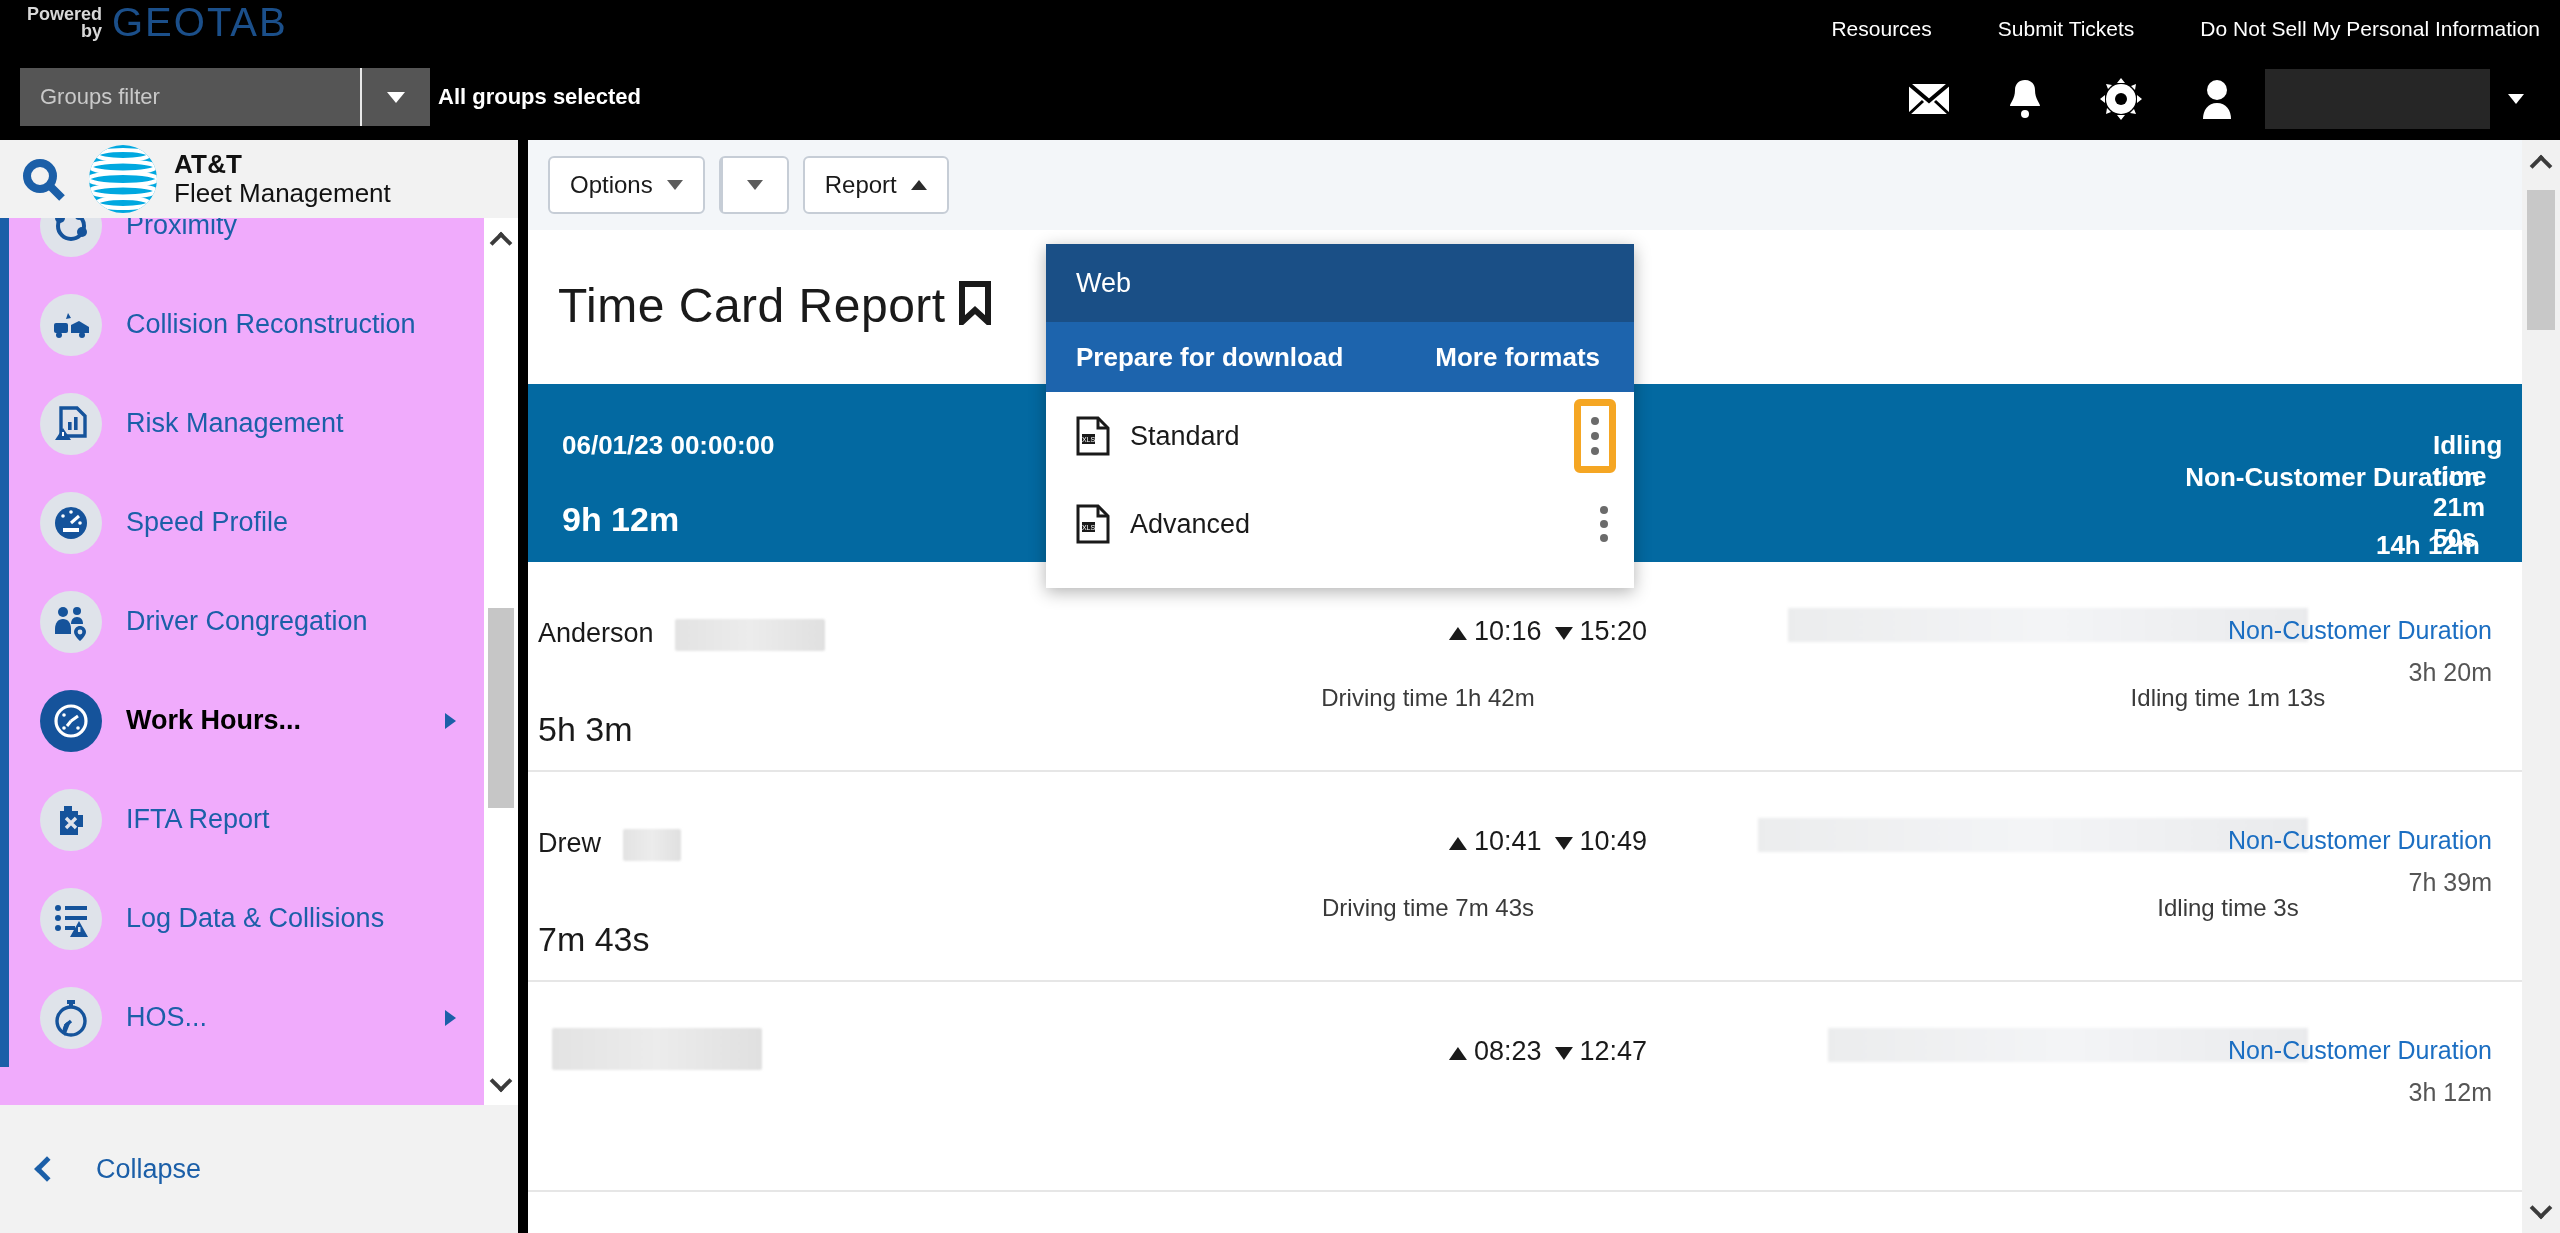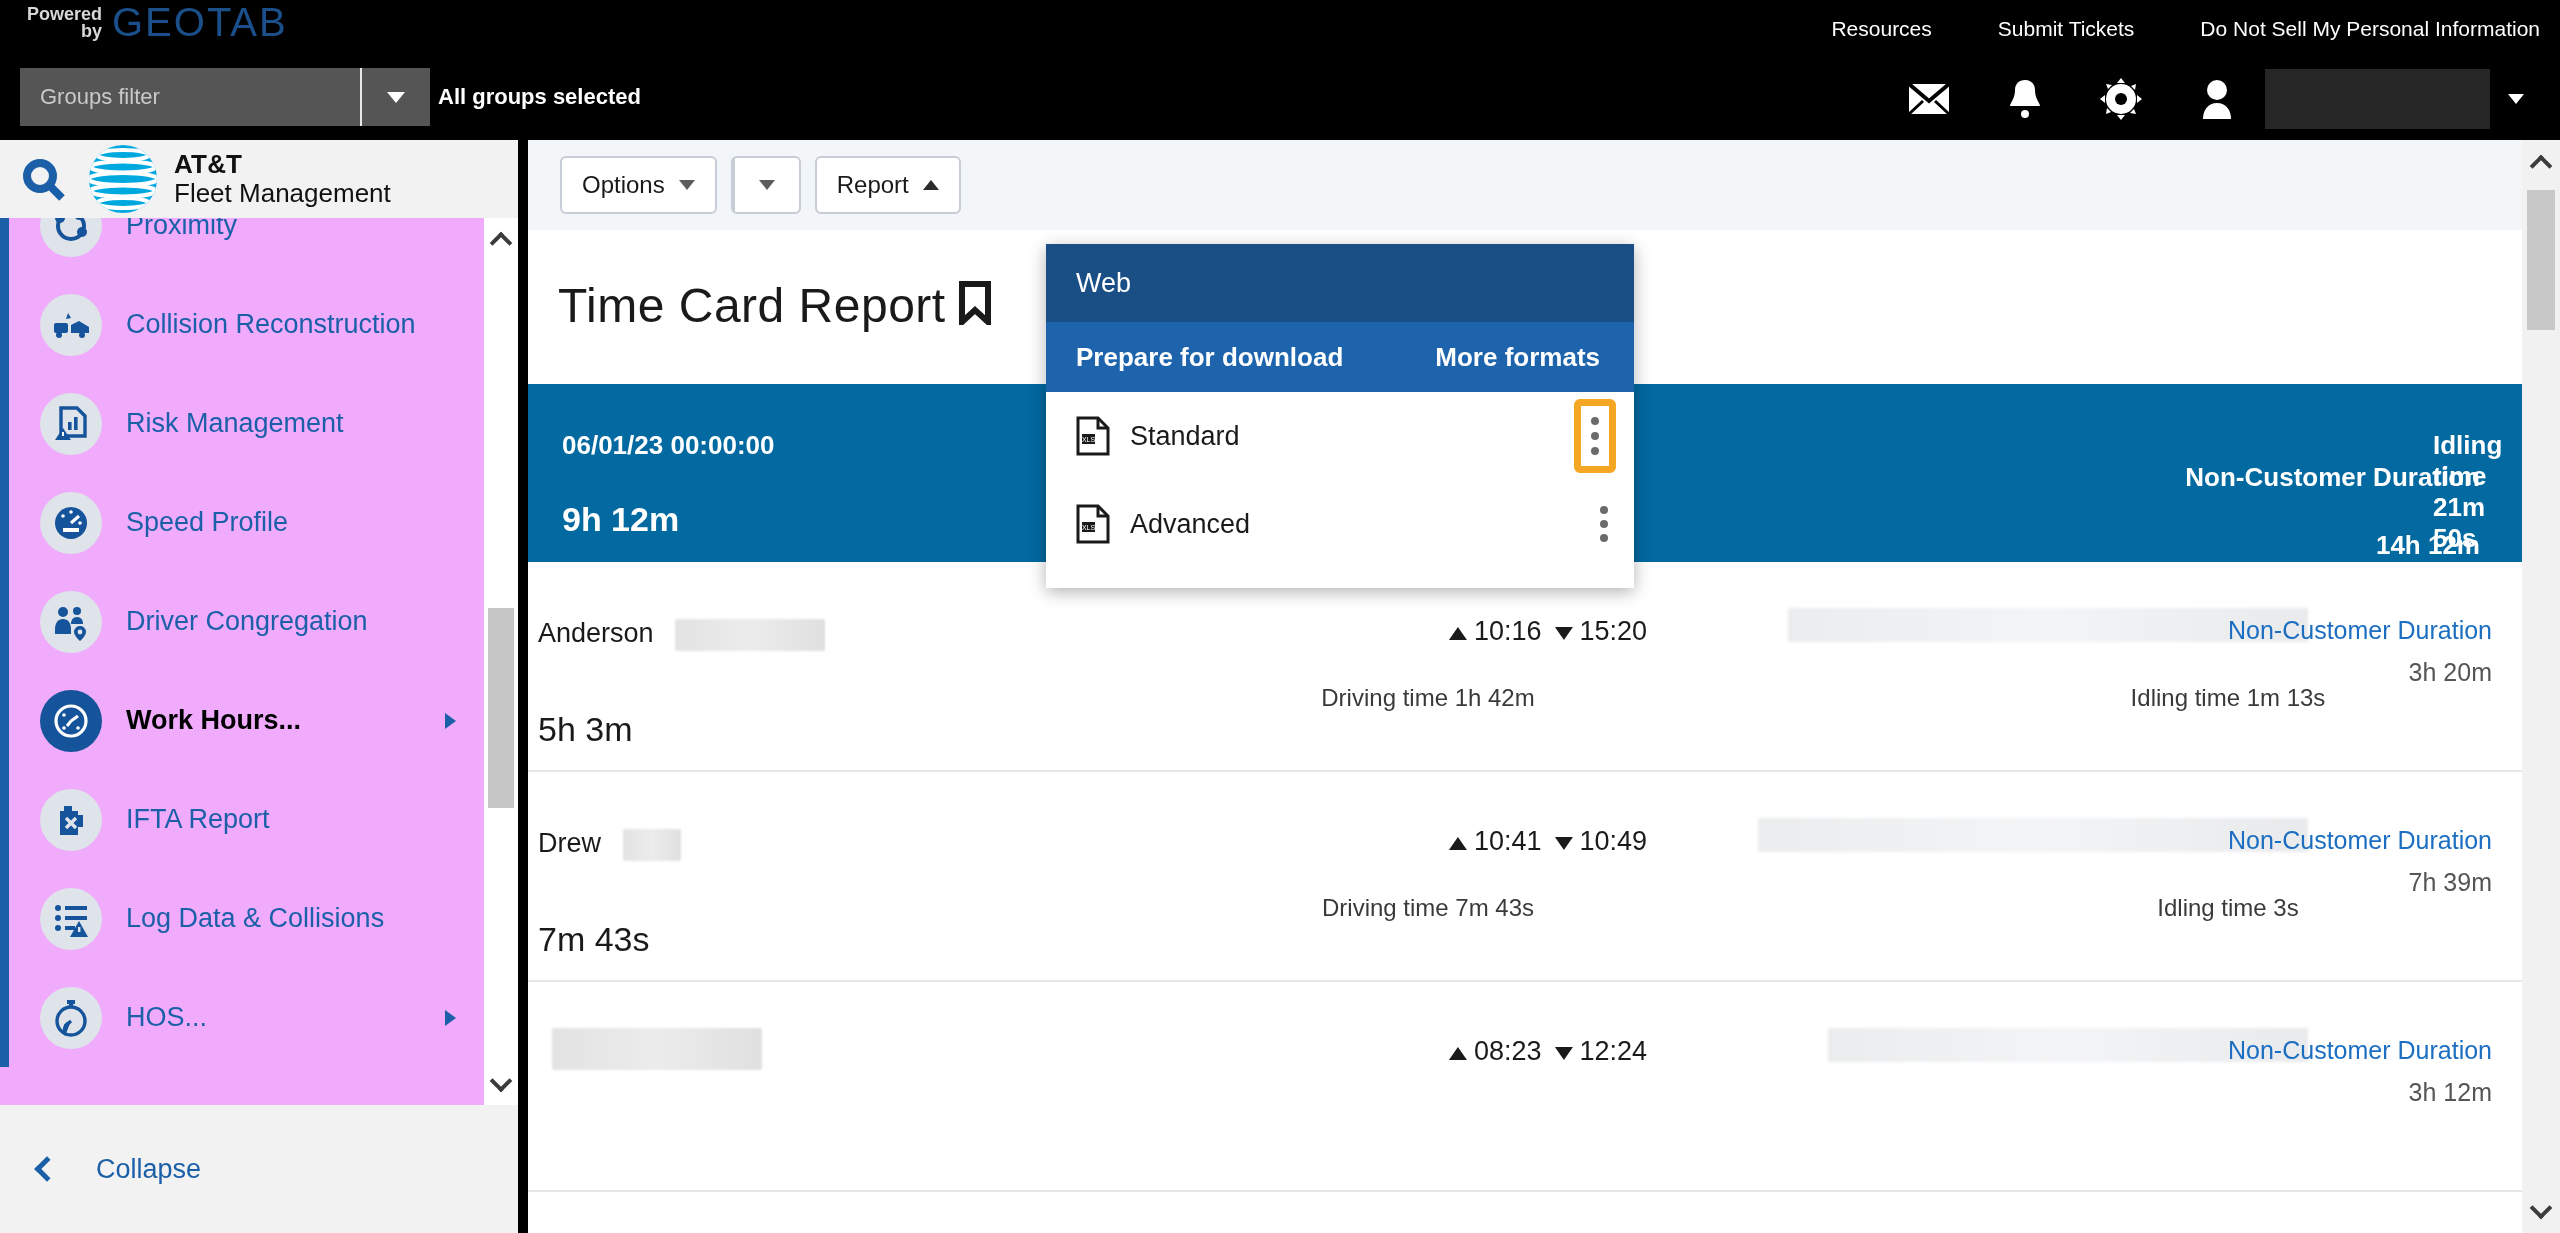--- a/index.html
+++ b/index.html
@@ -84,21 +84,21 @@
   .collapse { position: absolute; left: 0; bottom: 0; width: 518px; height: 128px;
               background: #f2f2f2; display: flex; align-items: center; padding-left: 30px; cursor: pointer; }
   .collapse .cchev { width: 18px; height: 18px; border-left: 5px solid #1b5fa8;
                      border-bottom: 5px solid #1b5fa8; transform: rotate(45deg); margin-left: 8px;}
   .collapse span { margin-left: 40px; font-size: 27px; color: #1b5fa8; }
 
   
   .main { position: absolute; left: 528px; top: 140px; width: 2032px; height: 1093px;
           background: #fff; overflow: hidden; }
   .toolbar { position: absolute; left: 0; top: 0; width: 1994px; height: 90px;
-             background: #f3f6f9; display: flex; align-items: center; padding-left: 32px; gap: 14px; }
+             background: #f3f6f9; display: flex; align-items: center; padding-left: 20px; gap: 14px; }
   .btn { height: 58px; background: #fff; border: 2px solid #c6cdd6; border-radius: 6px;
          display: flex; align-items: center; padding: 0 20px; font-size: 24px; color: #1a1a1a;
          cursor: pointer; gap: 14px; }
   .caret-dk { width: 0; height: 0; border-left: 8px solid transparent;
               border-right: 8px solid transparent; border-top: 10px solid #5c5c5c; }
   .caret-up-dk { width: 0; height: 0; border-left: 8px solid transparent;
                  border-right: 8px solid transparent; border-bottom: 10px solid #2b2b2b; }
   .split { height: 58px; background: #fff; border: 2px solid #c6cdd6; border-radius: 6px;
            display: flex; align-items: stretch; }
   .split .seg1 { display: flex; align-items: center; padding: 0 22px; gap: 16px; font-size: 24px; }
@@ -491,21 +491,21 @@
         <div class="r-idle" style="left:1700px">Idling time 3s</div>
         <div class="r-bar" style="left:1230px;width:550px"></div>
         <div class="r-nclbl">Non-Customer Duration</div>
         <div class="r-ncval">7h 39m</div>
       </div>
 
       <div class="row">
         <div class="redact block" style="width:210px"></div>
         <div class="r-total"></div>
         <div class="r-times">
-          <span class="tri-up"></span><span>08:23</span><span class="tri-dn"></span><span>12:24</span>
+          <span class="tri-up"></span><span>08:23</span><span class="tri-dn"></span><span>12:47</span>
         </div>
         <div class="r-bar" style="left:1300px;width:480px"></div>
         <div class="r-nclbl">Non-Customer Duration</div>
         <div class="r-ncval">3h 12m</div>
       </div>
 
     </div>
 
     <div class="main-sb">
       <div class="msb-arrow top">

